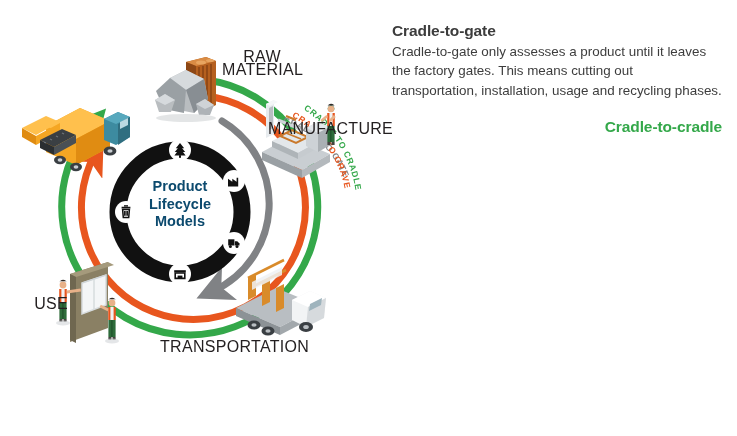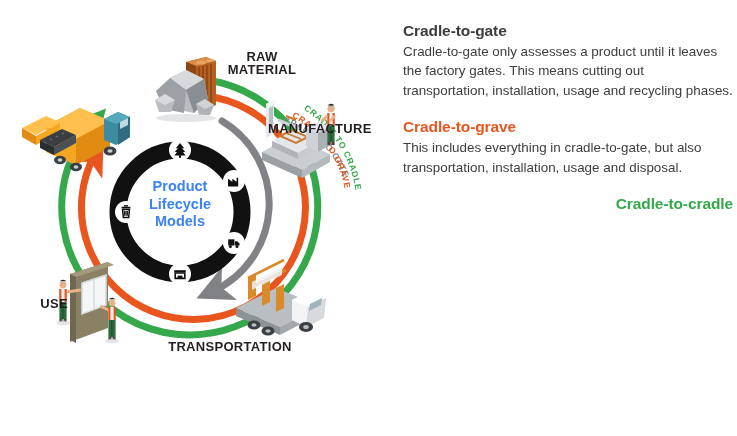--- a/index.html
+++ b/index.html
@@ -8,37 +8,37 @@
     font-family:"Liberation Sans", sans-serif;
     overflow:hidden;position:relative;
   }
   #page{position:relative;width:737px;height:436px;}
 
   
   #diagram{position:absolute;left:0;top:0;width:380px;height:436px;}
   #diagram svg{position:absolute;left:0;top:0;}
 
   .stage-label{
-    position:absolute;font-weight:bold;font-size:13px;color:#231f20;
+    position:absolute;font-weight:normal;font-size:16px;color:#231f20;
     letter-spacing:.3px;text-align:center;line-height:13px;white-space:pre-line;
   }
   #label-raw{left:222px;top:50px;width:80px;}
   #label-manufacture{left:268px;top:94px;width:100px;text-align:left;margin-top:28px;}
   #label-endoflife{left:22px;top:86px;width:70px;}
   #label-use{left:22px;top:297px;width:46px;text-align:right;}
   #label-transportation{left:160px;top:340px;width:140px;}
 
   .hub-text{
     position:absolute;left:132px;top:178px;width:96px;
-    text-align:center;font-weight:bold;font-size:14.5px;color:#3b82f6;
+    text-align:center;font-weight:bold;font-size:14.5px;color:#0c4a6e;
     line-height:17.5px;
   }
 
   
-  #text-col{position:absolute;left:403px;top:22px;width:330px;}
+  #text-col{position:absolute;left:392px;top:22px;width:330px;}
   .block{margin-bottom:18px;}
   .block h2{
     margin:0 0 2px 0;font-size:15.5px;font-weight:bold;letter-spacing:-.1px;
   }
   .block p{
     margin:0;font-size:13.4px;line-height:19.4px;color:#3d3d3d;
   }
   .h-gate{color:#3c3c3c;}
   .h-grave{color:#e8561e;}
   .h-cradle{color:#34a84a;text-align:right;}
@@ -271,23 +271,19 @@
     <div class="stage-label" id="label-use">USE</div>
   </div>
 
   <div id="text-col">
 
     <div class="block">
       <h2 class="h-gate">Cradle-to-gate</h2>
       <p>Cradle-to-gate only assesses a product until it leaves the factory gates. This means cutting out transportation, installation, usage and recycling phases.</p>
     </div>
 
-    <div class="block">
-      <h2 class="h-grave">Cradle-to-grave</h2>
-      <p>This includes everything in cradle-to-gate, but also transportation, installation, usage and disposal.</p>
-    </div>
 
     <div class="block">
       <h2 class="h-cradle">Cradle-to-cradle</h2>
     </div>
   </div>
 
 </div>
 
 </body></html>

